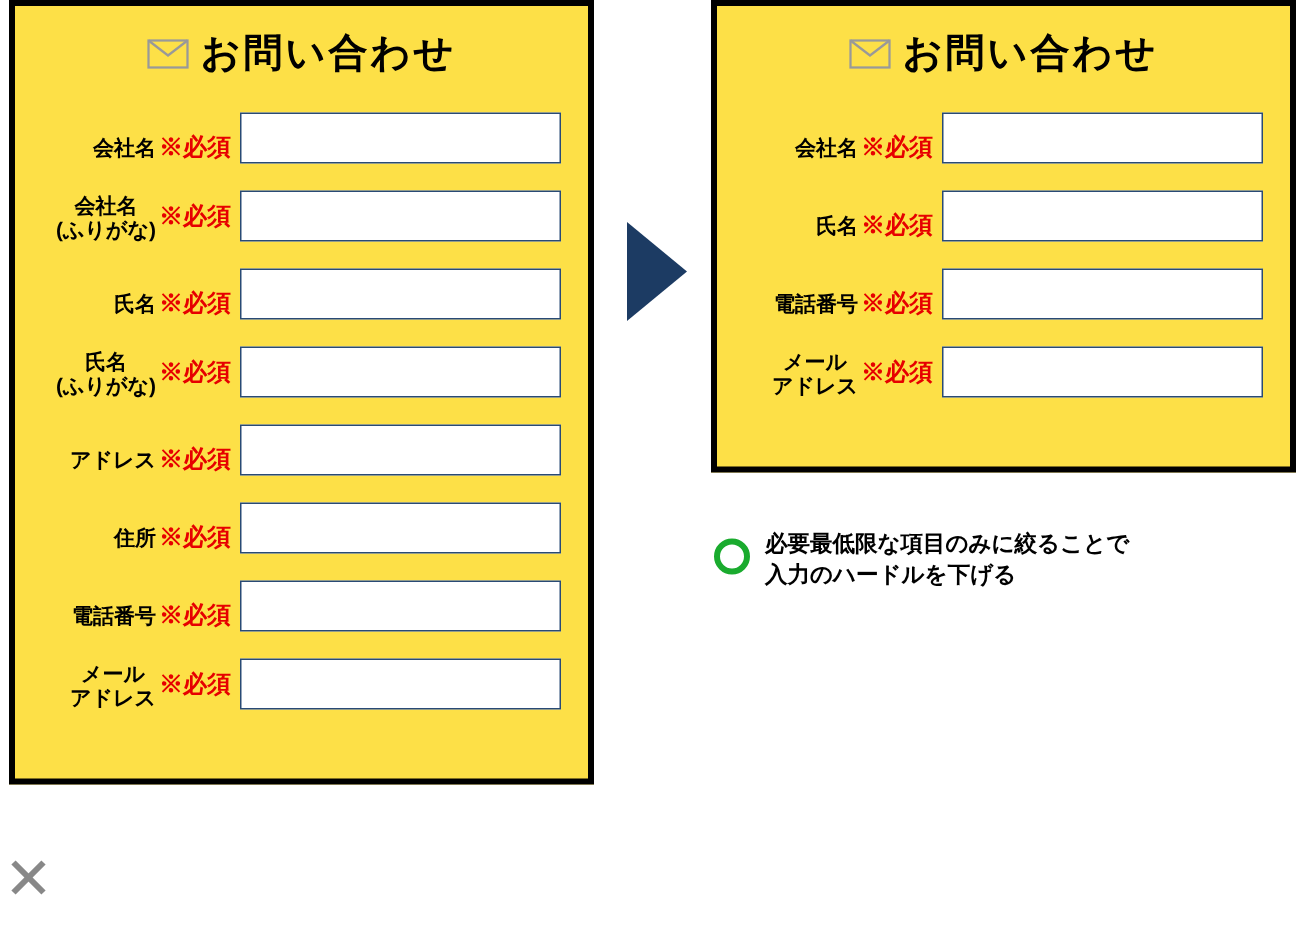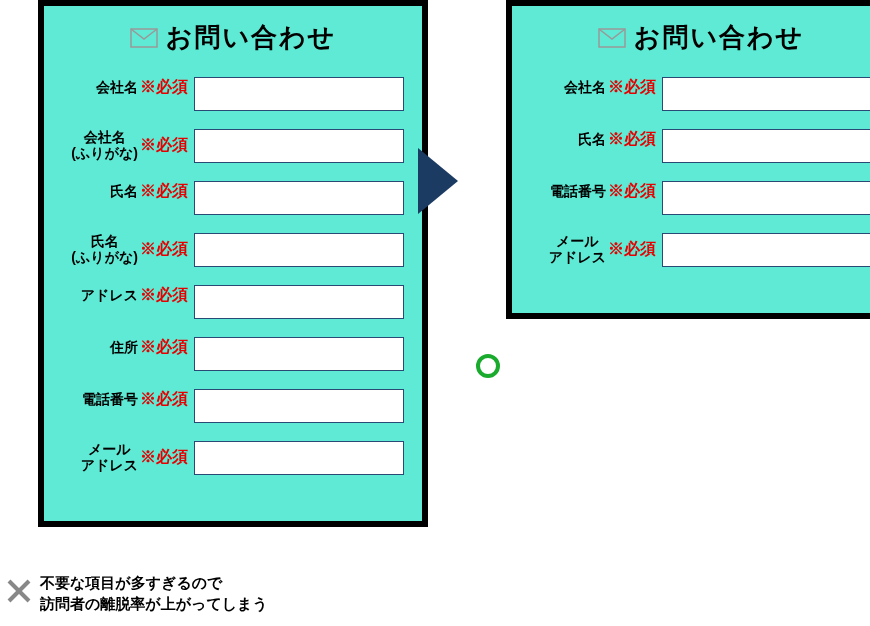--- a/index.html
+++ b/index.html
@@ -5,24 +5,23 @@
     * { box-sizing: border-box; margin: 0; padding: 0; }
     body {
       font-family: "Hiragino Kaku Gothic ProN", "メイリオ", Meiryo, sans-serif;
       width: 870px;
       height: 626px;
       position: relative;
       background: #fff;
     }
     .form-panel {
       position: absolute;
-      background: #5eead4;
-      border: 6px solid #000000;
+      background: #fde047;
+      border: 4px solid #000000;
       padding: 14px 18px 28px 18px;
-      margin-left: 32px;
     }
     .panel-left {
       left: 6px;
       top: 0;
       width: 390px;
     }
     .panel-right {
       left: 474px;
       top: 0;
       width: 390px;
@@ -35,21 +34,21 @@
       margin-bottom: 22px;
     }
     .panel-title .title-text {
       font-size: 26px;
       font-weight: 700;
       letter-spacing: 2px;
     }
     .envelope-icon svg { display: block; }
     .form-row {
       display: flex;
-      align-items: flex-start;
+      align-items: flex-end;
       margin-bottom: 18px;
     }
     .label-area {
       width: 132px;
       display: flex;
       align-items: center;
       justify-content: flex-end;
       gap: 2px;
       padding-right: 6px;
       flex-shrink: 0;
@@ -225,23 +224,23 @@
   </svg>
 </div>
 
 <div class="caption caption-bad">
   <span class="x-icon">
     <svg width="26" height="26" viewBox="0 0 26 26">
       <line x1="3" y1="3" x2="23" y2="23" stroke="#888" stroke-width="4"></line>
       <line x1="23" y1="3" x2="3" y2="23" stroke="#888" stroke-width="4"></line>
     </svg>
   </span>
-  <span class="caption-text">不要な項目が多すぎるので
-訪問者の離脱率が上がってしまう</span>
 </div>
 
 <div class="caption caption-good">
   <span class="o-icon">
     <svg width="28" height="28" viewBox="0 0 28 28">
       <circle cx="14" cy="14" r="10" fill="none" stroke="#1aab2e" stroke-width="4"></circle>
     </svg>
   </span>
+  <span class="caption-text">必要最低限な項目のみに絞ることで
+入力のハードルを下げる</span>
 </div>
 
 </body></html>

